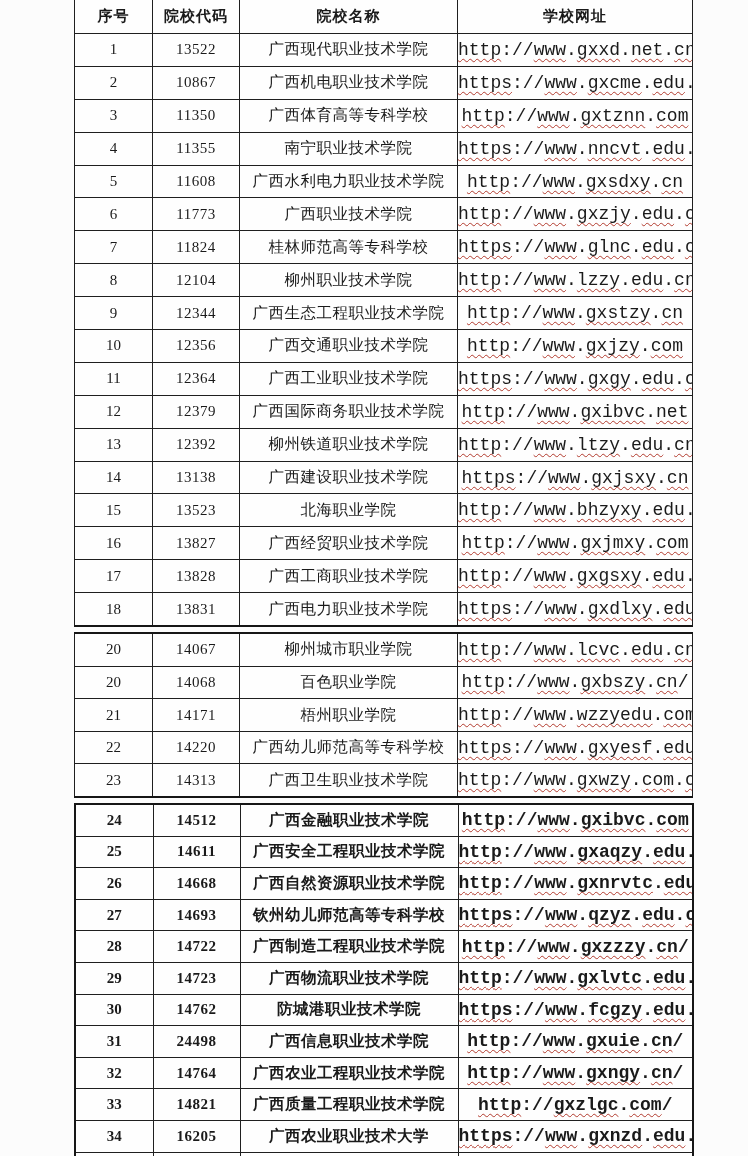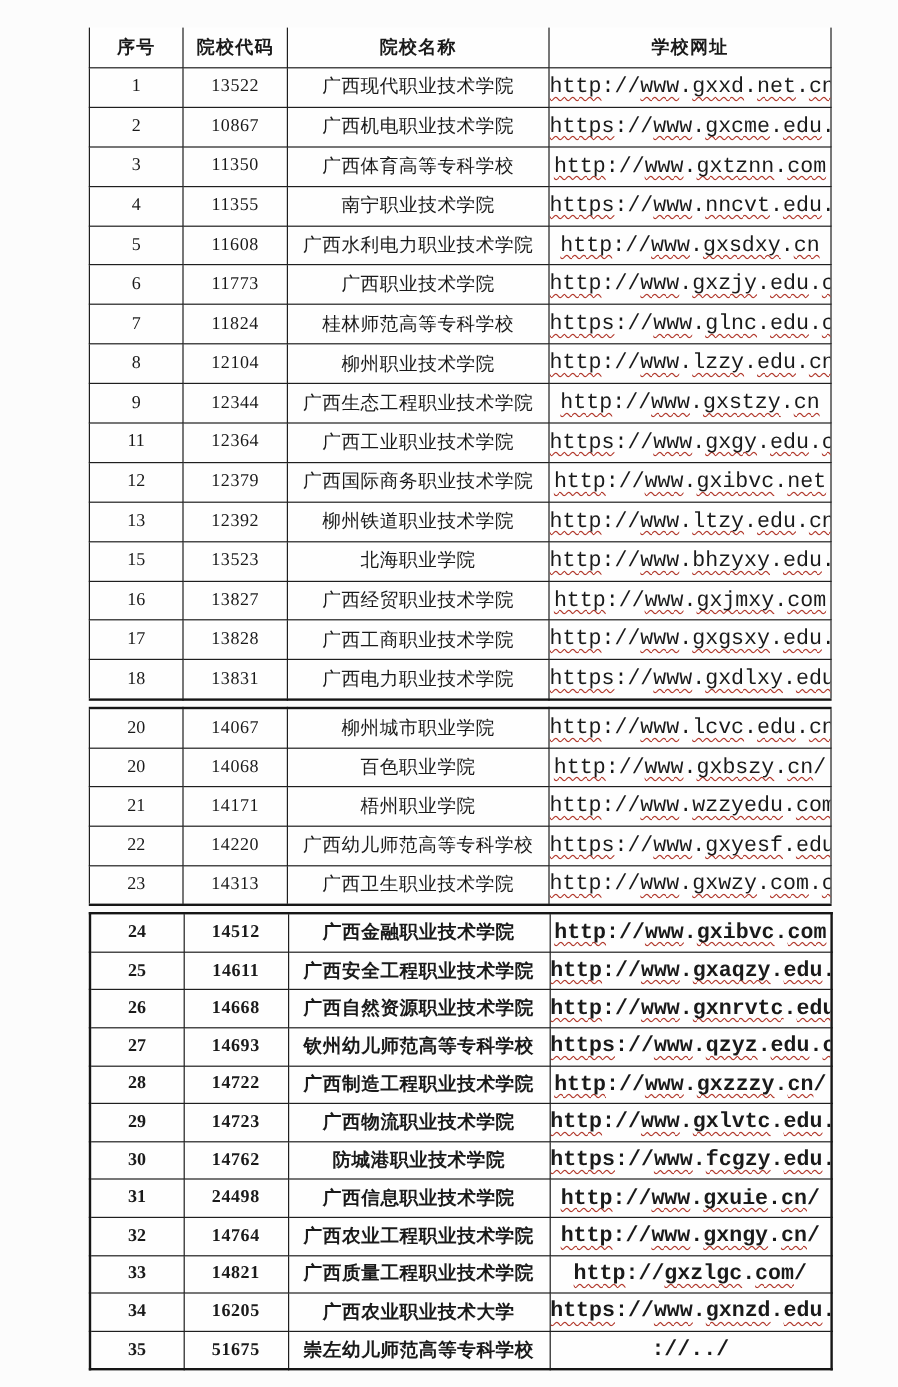--- a/index.html
+++ b/index.html
@@ -10,21 +10,20 @@
     overflow:hidden;
     font-family:"Liberation Serif","DejaVu Serif",serif;
     color:#1a1a1a;
   }
   .table-area { position:absolute; left:74px; top:0; width:620px; }
   table {
     border-collapse:collapse;
     table-layout:fixed;
     width:618px;
     background:#fefefe;
-    margin-top:23px;
   }
   td, th {
     border:1px solid #1f1f1f;
     text-align:center;
     vertical-align:middle;
     padding:0;
     white-space:nowrap;
     overflow:hidden;
   }
   
@@ -119,36 +118,48 @@
             <td class="c-name">柳州职业技术学院</td>
             <td class="c-url"><span class="tok">http</span>://<span class="tok">www</span>.<span class="tok">lzzy</span>.<span class="tok">edu</span>.<span class="tok">cn</span>/</td>
           </tr>
           <tr>
             <td class="c-no">9</td>
             <td class="c-code">12344</td>
             <td class="c-name">广西生态工程职业技术学院</td>
             <td class="c-url"><span class="tok">http</span>://<span class="tok">www</span>.<span class="tok">gxstzy</span>.<span class="tok">cn</span></td>
           </tr>
           <tr>
+            <td class="c-no">10</td>
+            <td class="c-code">12356</td>
+            <td class="c-name">广西交通职业技术学院</td>
+            <td class="c-url"><span class="tok">http</span>://<span class="tok">www</span>.<span class="tok">gxjzy</span>.<span class="tok">com</span></td>
+          </tr>
+          <tr>
             <td class="c-no">11</td>
             <td class="c-code">12364</td>
             <td class="c-name">广西工业职业技术学院</td>
             <td class="c-url"><span class="tok">https</span>://<span class="tok">www</span>.<span class="tok">gxgy</span>.<span class="tok">edu</span>.<span class="tok">cn</span>/</td>
           </tr>
           <tr>
             <td class="c-no">12</td>
             <td class="c-code">12379</td>
             <td class="c-name">广西国际商务职业技术学院</td>
             <td class="c-url"><span class="tok">http</span>://<span class="tok">www</span>.<span class="tok">gxibvc</span>.<span class="tok">net</span></td>
           </tr>
           <tr>
             <td class="c-no">13</td>
             <td class="c-code">12392</td>
             <td class="c-name">柳州铁道职业技术学院</td>
             <td class="c-url"><span class="tok">http</span>://<span class="tok">www</span>.<span class="tok">ltzy</span>.<span class="tok">edu</span>.<span class="tok">cn</span></td>
+          </tr>
+          <tr>
+            <td class="c-no">14</td>
+            <td class="c-code">13138</td>
+            <td class="c-name">广西建设职业技术学院</td>
+            <td class="c-url"><span class="tok">https</span>://<span class="tok">www</span>.<span class="tok">gxjsxy</span>.<span class="tok">cn</span></td>
           </tr>
           <tr>
             <td class="c-no">15</td>
             <td class="c-code">13523</td>
             <td class="c-name">北海职业学院</td>
             <td class="c-url"><span class="tok">http</span>://<span class="tok">www</span>.<span class="tok">bhzyxy</span>.<span class="tok">edu</span>.<span class="tok">cn</span></td>
           </tr>
           <tr>
             <td class="c-no">16</td>
             <td class="c-code">13827</td>

